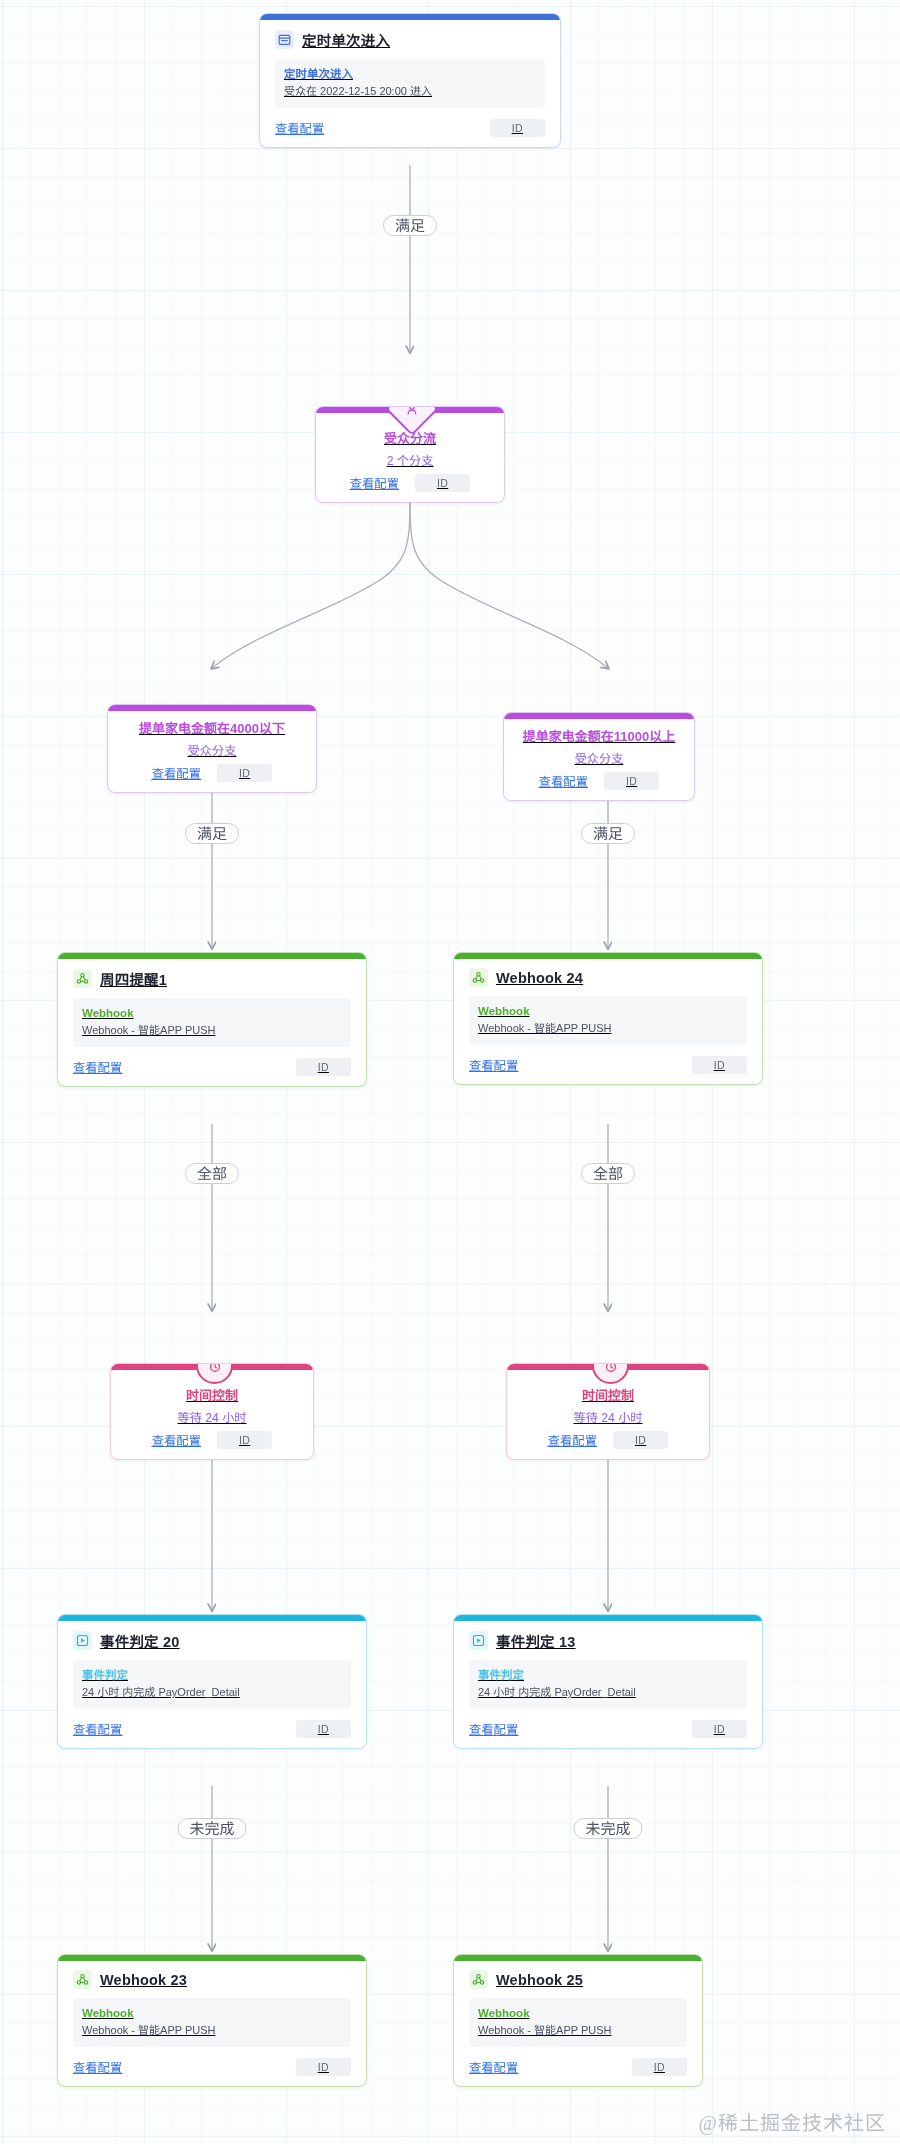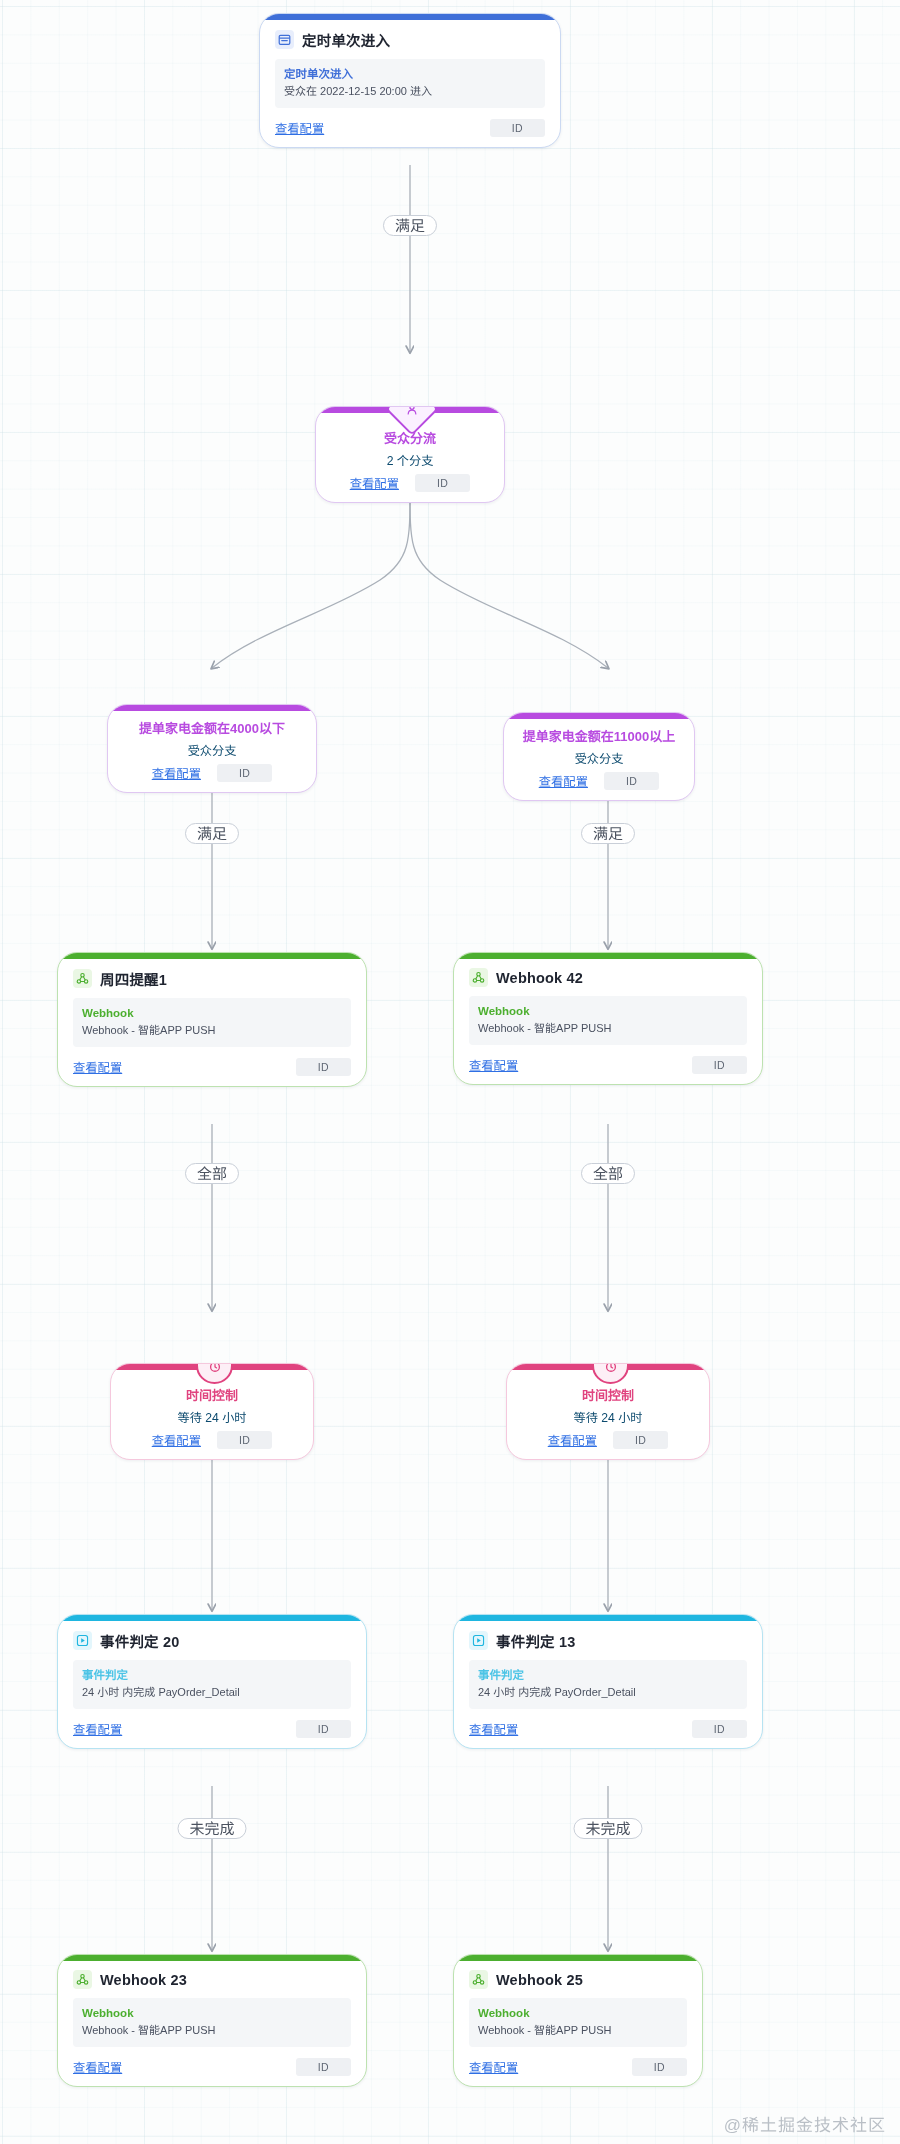--- a/index.html
+++ b/index.html
@@ -22,24 +22,25 @@
     background-size:142px 142px,142px 142px,28.4px 28.4px,28.4px 28.4px;
     background-position:2px 6px,2px 6px,2px 6px,2px 6px;
   }
   #edges{position:absolute;left:0;top:0;width:900px;height:2144px;pointer-events:none;}
 
   
   .node{
     position:absolute;
     box-sizing:border-box;
     background:#ffffff;
-    border-radius:20px;
+    border-radius:8px;
     border:1px solid #d8dde3;
     box-shadow:0 1px 3px rgba(28,45,70,.07);
     overflow:hidden;
+    text-decoration:underline;
   }
   .node .topbar{
     position:absolute;left:0;top:0;right:0;height:6px;
   }
   .node .body{padding:11px 15px 10px 15px;}
 
   .title-row{display:flex;align-items:center;gap:8px;margin-top:4px;}
   .title-ic{
     width:19px;height:19px;border-radius:4px;flex:0 0 auto;
     display:flex;align-items:center;justify-content:center;
@@ -65,21 +66,21 @@
   .n-entry{border-color:#cbd9f2;}
   .n-entry .topbar{background:#3f6fd8;}
   .n-entry .detail .k{color:#3f6fd8;}
 
   
   .n-purple{border-color:#e0c7f2;}
   .n-purple .topbar{background:#b84be0;}
 
   .center-node{ text-align:center;margin-top:36px; }
   .center-node .c-title{font-size:13px;font-weight:700;line-height:20px;white-space:nowrap;}
-  .center-node .c-sub{font-size:12.2px;color:#0c4a6e;line-height:20px;margin-top:2px;white-space:nowrap;}
+  .center-node .c-sub{font-size:12.2px;color:#8b5cf6;line-height:20px;margin-top:2px;white-space:nowrap;}
   .center-node .c-foot{
     display:flex;align-items:center;justify-content:center;gap:16px;margin-top:3px;
   }
 
   
   .diamond{
     position:absolute;width:34px;height:34px;left:50%;top:-17px;margin-left:-17px;
     background:#fbf0ff;border:2px solid #b84be0;border-radius:5px;
     transform:rotate(45deg);
     display:flex;align-items:center;justify-content:center;
@@ -114,22 +115,22 @@
     position:absolute;box-sizing:border-box;
     background:#ffffff;border:1px solid #c9cfd8;border-radius:11px;
     font-size:15px;color:#4c5360;line-height:19px;
     padding:0 11px;height:21px;white-space:nowrap;
     transform:translateX(-50%);
     display:flex;align-items:center;justify-content:center;
   }
 
   .watermark{
     position:absolute;right:14px;bottom:8px;
-    font-family:Liberation Sans, sans-serif;
-    font-size:17px;color:#b9bfc6;letter-spacing:1px;white-space:nowrap;
+    font-family:Liberation Serif, serif;
+    font-size:20px;color:#b9bfc6;letter-spacing:1px;white-space:nowrap;
   }
 </style>
 </head>
 <body>
 
 <div id="canvas">
 
   <svg id="edges" viewBox="0 0 900 2144">
     <defs>
       <marker id="ah" markerWidth="9" markerHeight="9" refX="5.2" refY="3.4" orient="auto">
@@ -260,21 +261,21 @@
     <div class="body">
       <div class="title-row">
         <span class="title-ic">
           <svg width="13" height="13" viewBox="0 0 16 16">
             <circle cx="8" cy="4" r="2.1" fill="none" stroke="#4caf2f" stroke-width="1.4"></circle>
             <circle cx="3.6" cy="11.6" r="2.1" fill="none" stroke="#4caf2f" stroke-width="1.4"></circle>
             <circle cx="12.4" cy="11.6" r="2.1" fill="none" stroke="#4caf2f" stroke-width="1.4"></circle>
             <path d="M6.9 5.9 L4.7 9.7 M9.1 5.9 L11.3 9.7 M5.7 11.6 H10.3" stroke="#4caf2f" stroke-width="1.3" stroke-linecap="round"></path>
           </svg>
         </span>
-        <span class="title-tx">Webhook 42</span>
+        <span class="title-tx">Webhook 24</span>
       </div>
       <div class="detail">
         <div class="k">Webhook</div>
         <div class="v">Webhook - 智能APP PUSH</div>
       </div>
       <div class="foot">
         <span class="cfg">查看配置</span>
         <span class="idtag">ID</span>
       </div>
     </div>

